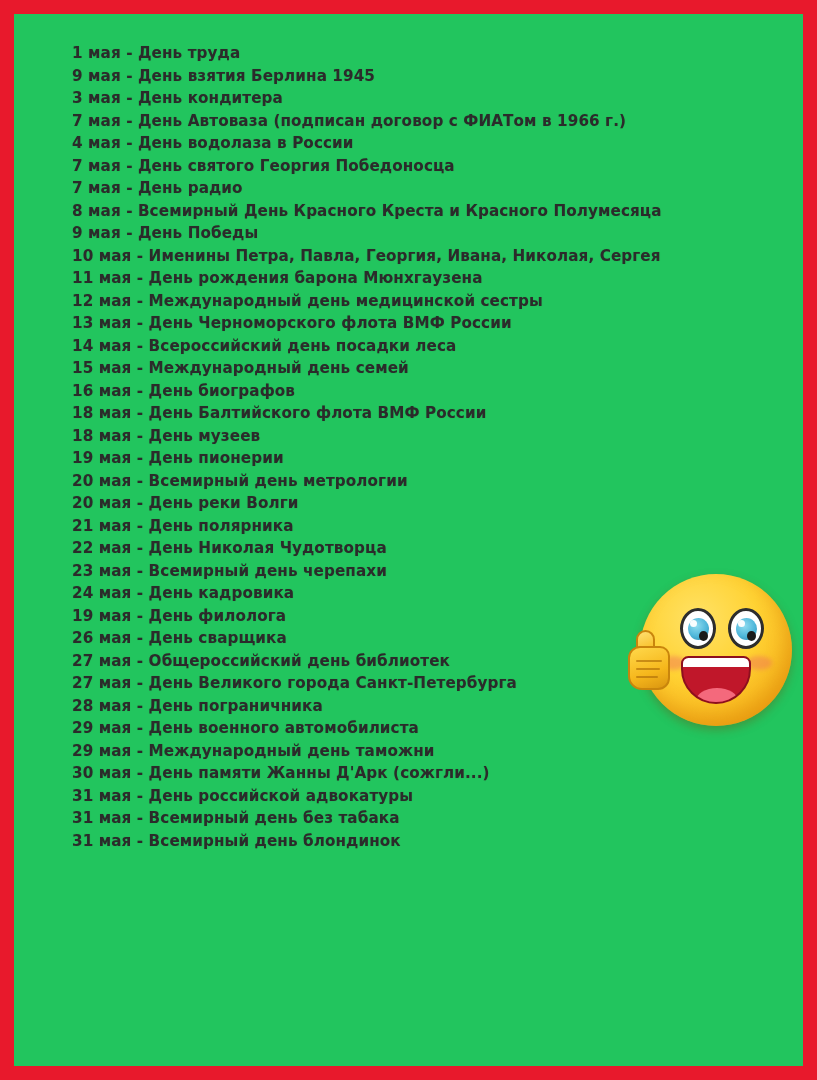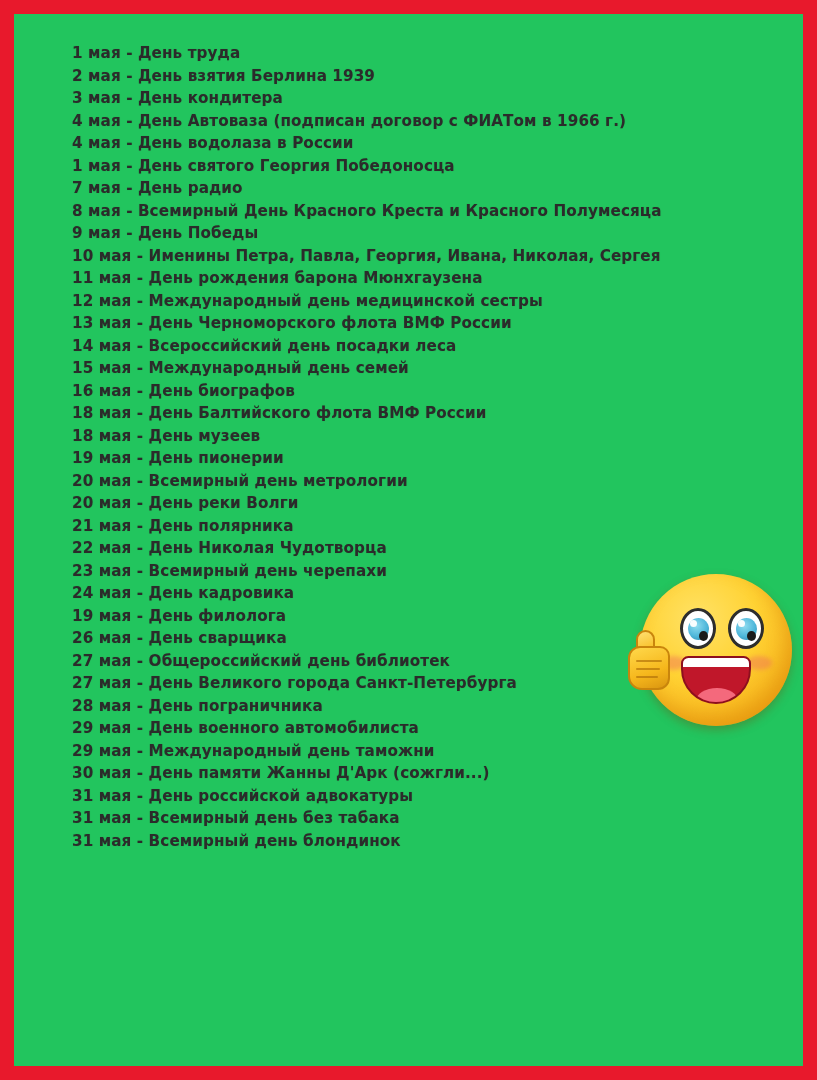--- a/index.html
+++ b/index.html
@@ -185,25 +185,25 @@
   .thumb .line3 { top: 46px; width: 22px; }
 </style>
 </head>
 <body>
 
 <div class="poster">
   <div class="inner">
 
     <ul class="list">
       <li>1 мая - День труда</li>
-      <li>2 мая - День взятия Берлина 1939</li>
+      <li>9 мая - День взятия Берлина 1945</li>
       <li>3 мая - День кондитера</li>
-      <li>4 мая - День Автоваза (подписан договор с ФИАТом в 1966 г.)</li>
+      <li>7 мая - День Автоваза (подписан договор с ФИАТом в 1966 г.)</li>
       <li>4 мая - День водолаза в России</li>
-      <li>1 мая - День святого Георгия Победоносца</li>
+      <li>7 мая - День святого Георгия Победоносца</li>
       <li>7 мая - День радио</li>
       <li>8 мая - Всемирный День Красного Креста и Красного Полумесяца</li>
       <li>9 мая - День Победы</li>
       <li>10 мая - Именины Петра, Павла, Георгия, Ивана, Николая, Сергея</li>
       <li>11 мая - День рождения барона Мюнхгаузена</li>
       <li>12 мая - Международный день медицинской сестры</li>
       <li>13 мая - День Черноморского флота ВМФ России</li>
       <li>14 мая - Всероссийский день посадки леса</li>
       <li>15 мая - Международный день семей</li>
       <li>16 мая - День биографов</li>

